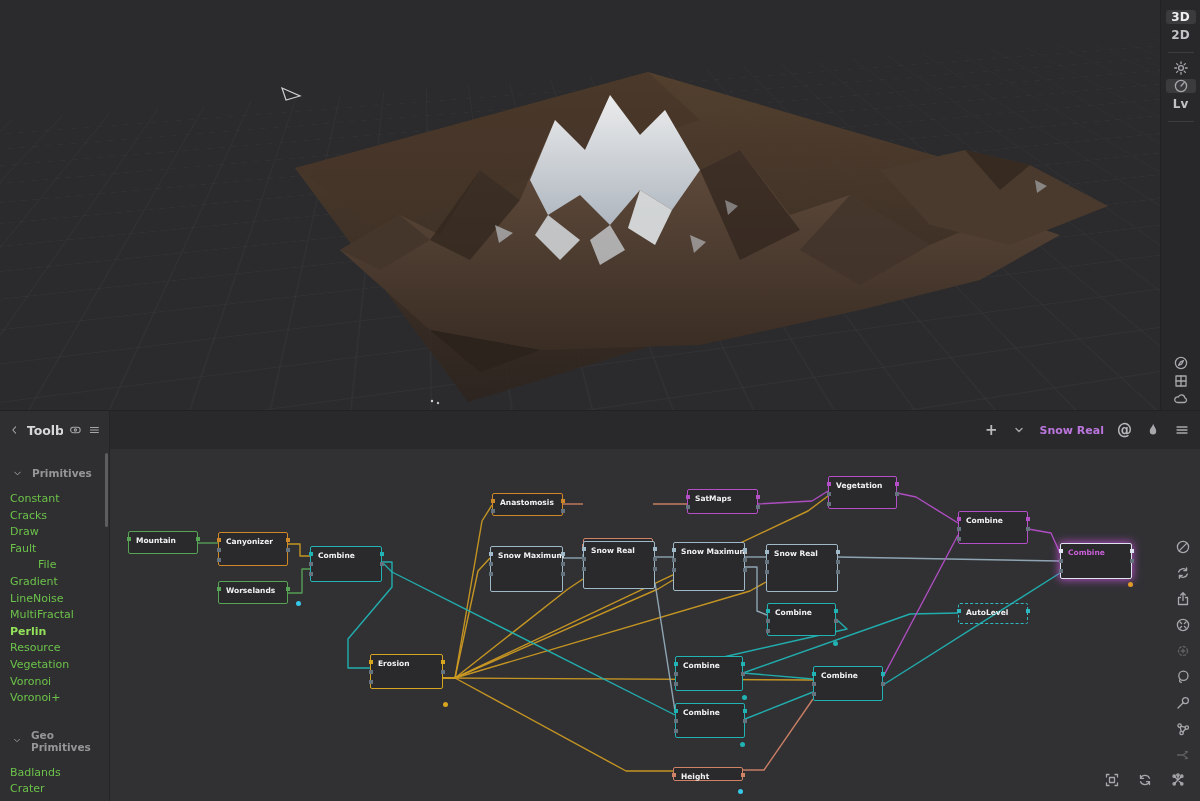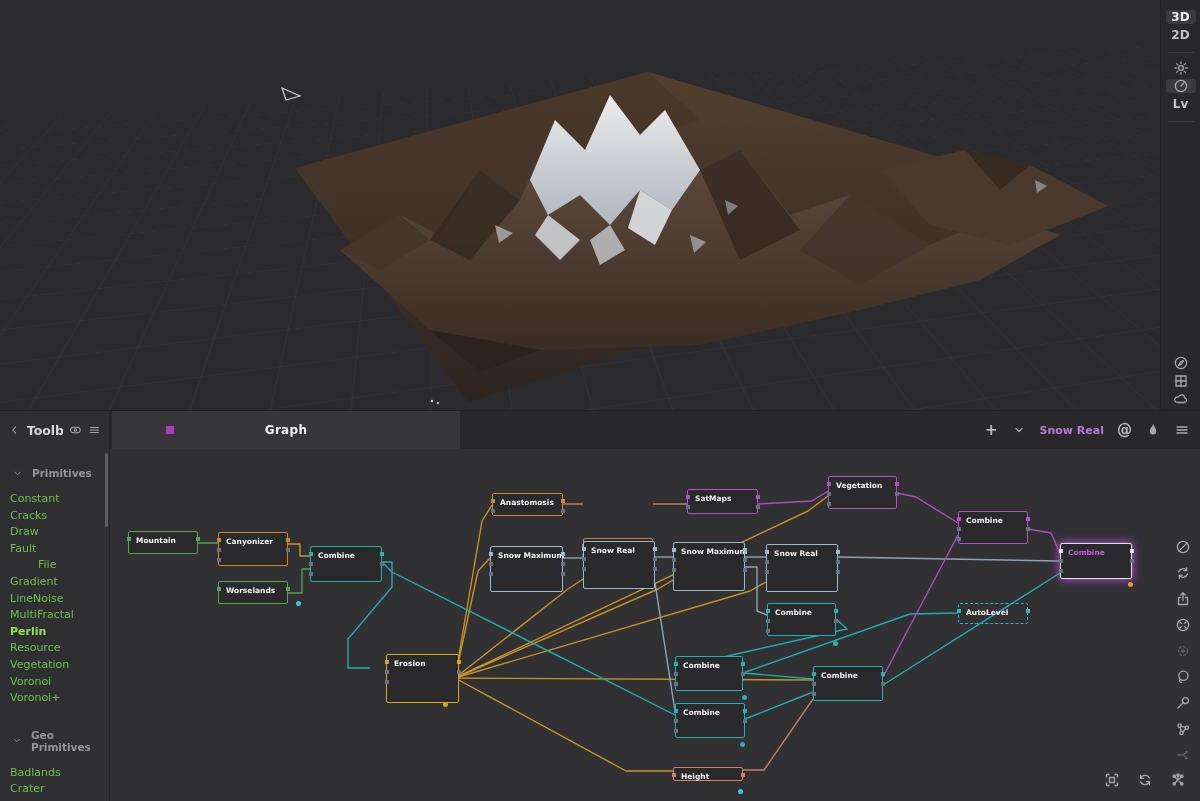--- a/index.html
+++ b/index.html
@@ -192,24 +192,20 @@
           <span>Geo Primitives</span>
         </div>
         <div class="tb-item" style="color: rgb(108, 194, 74);">Badlands</div>
         <div class="tb-item" style="color: rgb(108, 194, 74);">Crater</div>
         <div class="tb-item" style="color: rgb(108, 194, 74);">Dunes</div>
       </div>
   </div>
 
   <div class="graph-wrap">
     <div class="tabbar">
-      <div class="tab">
-        <span class="tab-chip" id="tab-chip" style="background: rgb(177, 58, 196);"></span>
-        <span class="tab-label">Graph</span>
-      </div>
       <div class="tab-right">
         <span class="hdr-glyph">+</span>
         <svg class="icon16" viewBox="0 0 16 16">
             <path d="M5,6.5 L8,9.5 L11,6.5"></path>
           </svg>
         <span class="hdr-sel" id="hdr-sel" style="color: rgb(187, 118, 221);">Snow Real</span>
         <span class="hdr-glyph">@</span>
         <svg class="icon16 filled" viewBox="0 0 16 16">
             <path d="M8,1.5 C8.2,4.5 4.8,5.8 4.8,9.2 a3.2,3.2 0 0 0 6.4,0 C11.2,6.4 9.4,5.2 8,1.5 Z"></path>
           </svg>
@@ -367,21 +363,21 @@
             <span class="port" style="right: -2.5px; top: 5px; background: rgb(47, 184, 192);"></span>
           </div>
           <div class="gnode sel" style="left: 950px; top: 94px; width: 72px; height: 36px; border-color: rgb(223, 226, 239);">
             <span class="ttl" style="color: rgb(201, 95, 216);">Combine</span>
             <span class="port" style="left: -2.5px; top: 5px; background: rgb(223, 226, 239);"></span>
             <span class="port" style="left: -2.5px; top: 15px; background: rgb(100, 115, 126);"></span>
             <span class="port" style="left: -2.5px; top: 25px; background: rgb(100, 115, 126);"></span>
             <span class="port" style="right: -2.5px; top: 5px; background: rgb(223, 226, 239);"></span>
             <span class="port" style="right: -2.5px; top: 15px; background: rgb(100, 115, 126);"></span>
           </div>
-          <div class="gnode" style="left: 276px; top: 205px; width: 73px; height: 49px; border-color: rgb(216, 165, 32);">
+          <div class="gnode" style="left: 260px; top: 205px; width: 73px; height: 35px; border-color: rgb(216, 165, 32);">
             <span class="ttl">Erosion</span>
             <span class="port" style="left: -2.5px; top: 5px; background: rgb(216, 165, 32);"></span>
             <span class="port" style="left: -2.5px; top: 15px; background: rgb(100, 115, 126);"></span>
             <span class="port" style="left: -2.5px; top: 25px; background: rgb(100, 115, 126);"></span>
             <span class="port" style="right: -2.5px; top: 5px; background: rgb(216, 165, 32);"></span>
             <span class="port" style="right: -2.5px; top: 15px; background: rgb(100, 115, 126);"></span>
           </div>
           <div class="gnode" style="left: 565px; top: 207px; width: 68px; height: 35px; border-color: rgb(33, 179, 179);">
             <span class="ttl">Combine</span>
             <span class="port" style="left: -2.5px; top: 5px; background: rgb(33, 179, 179);"></span>

